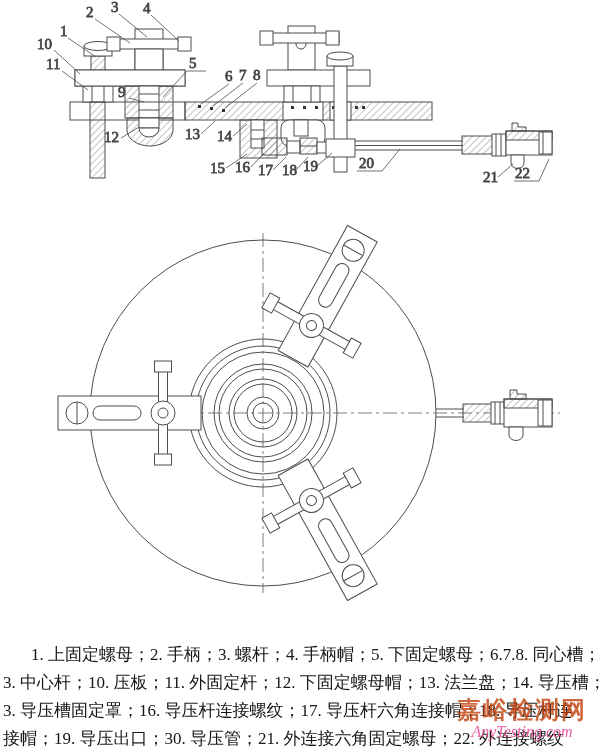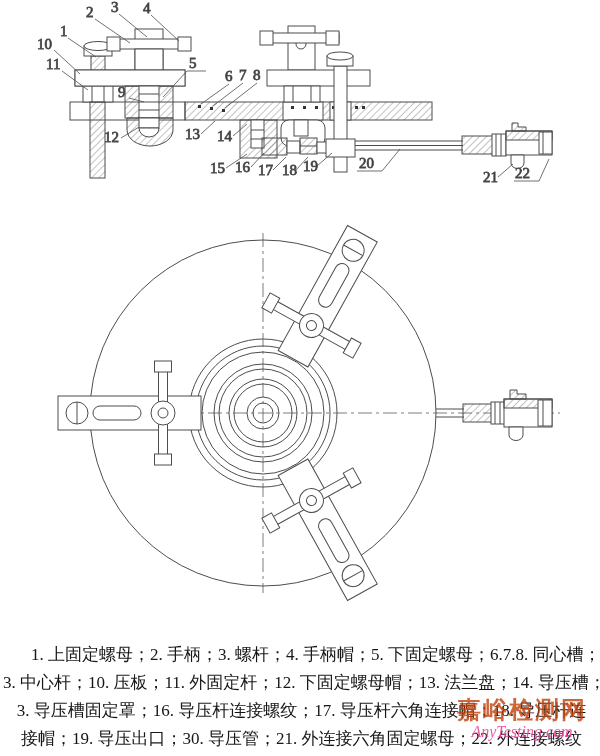--- a/index.html
+++ b/index.html
@@ -9,21 +9,21 @@
   }
   .drawing{position:absolute;left:0;top:0;}
   svg text.callout{
     font-family:"Liberation Serif","DejaVu Serif",serif;
     font-size:15px;fill:#2e2e2e;
   }
   .legend{
     position:absolute;left:0;top:641px;width:600px;
     font-size:17px;line-height:28px;color:#161616;
   }
-  .legend .line{white-space:nowrap;padding-left:3px;text-align:center;}
+  .legend .line{white-space:nowrap;padding-left:3px;}
   .legend .line.indent{padding-left:31px;}
   .watermark{
     position:absolute;right:0px;top:697px;width:156px;
     text-align:center;z-index:3;pointer-events:none;
   }
   .watermark .wm-name{
     font-size:24px;font-weight:bold;letter-spacing:2px;
     color:#c2410c;opacity:.8;line-height:26px;
   }
   .watermark .wm-url{

